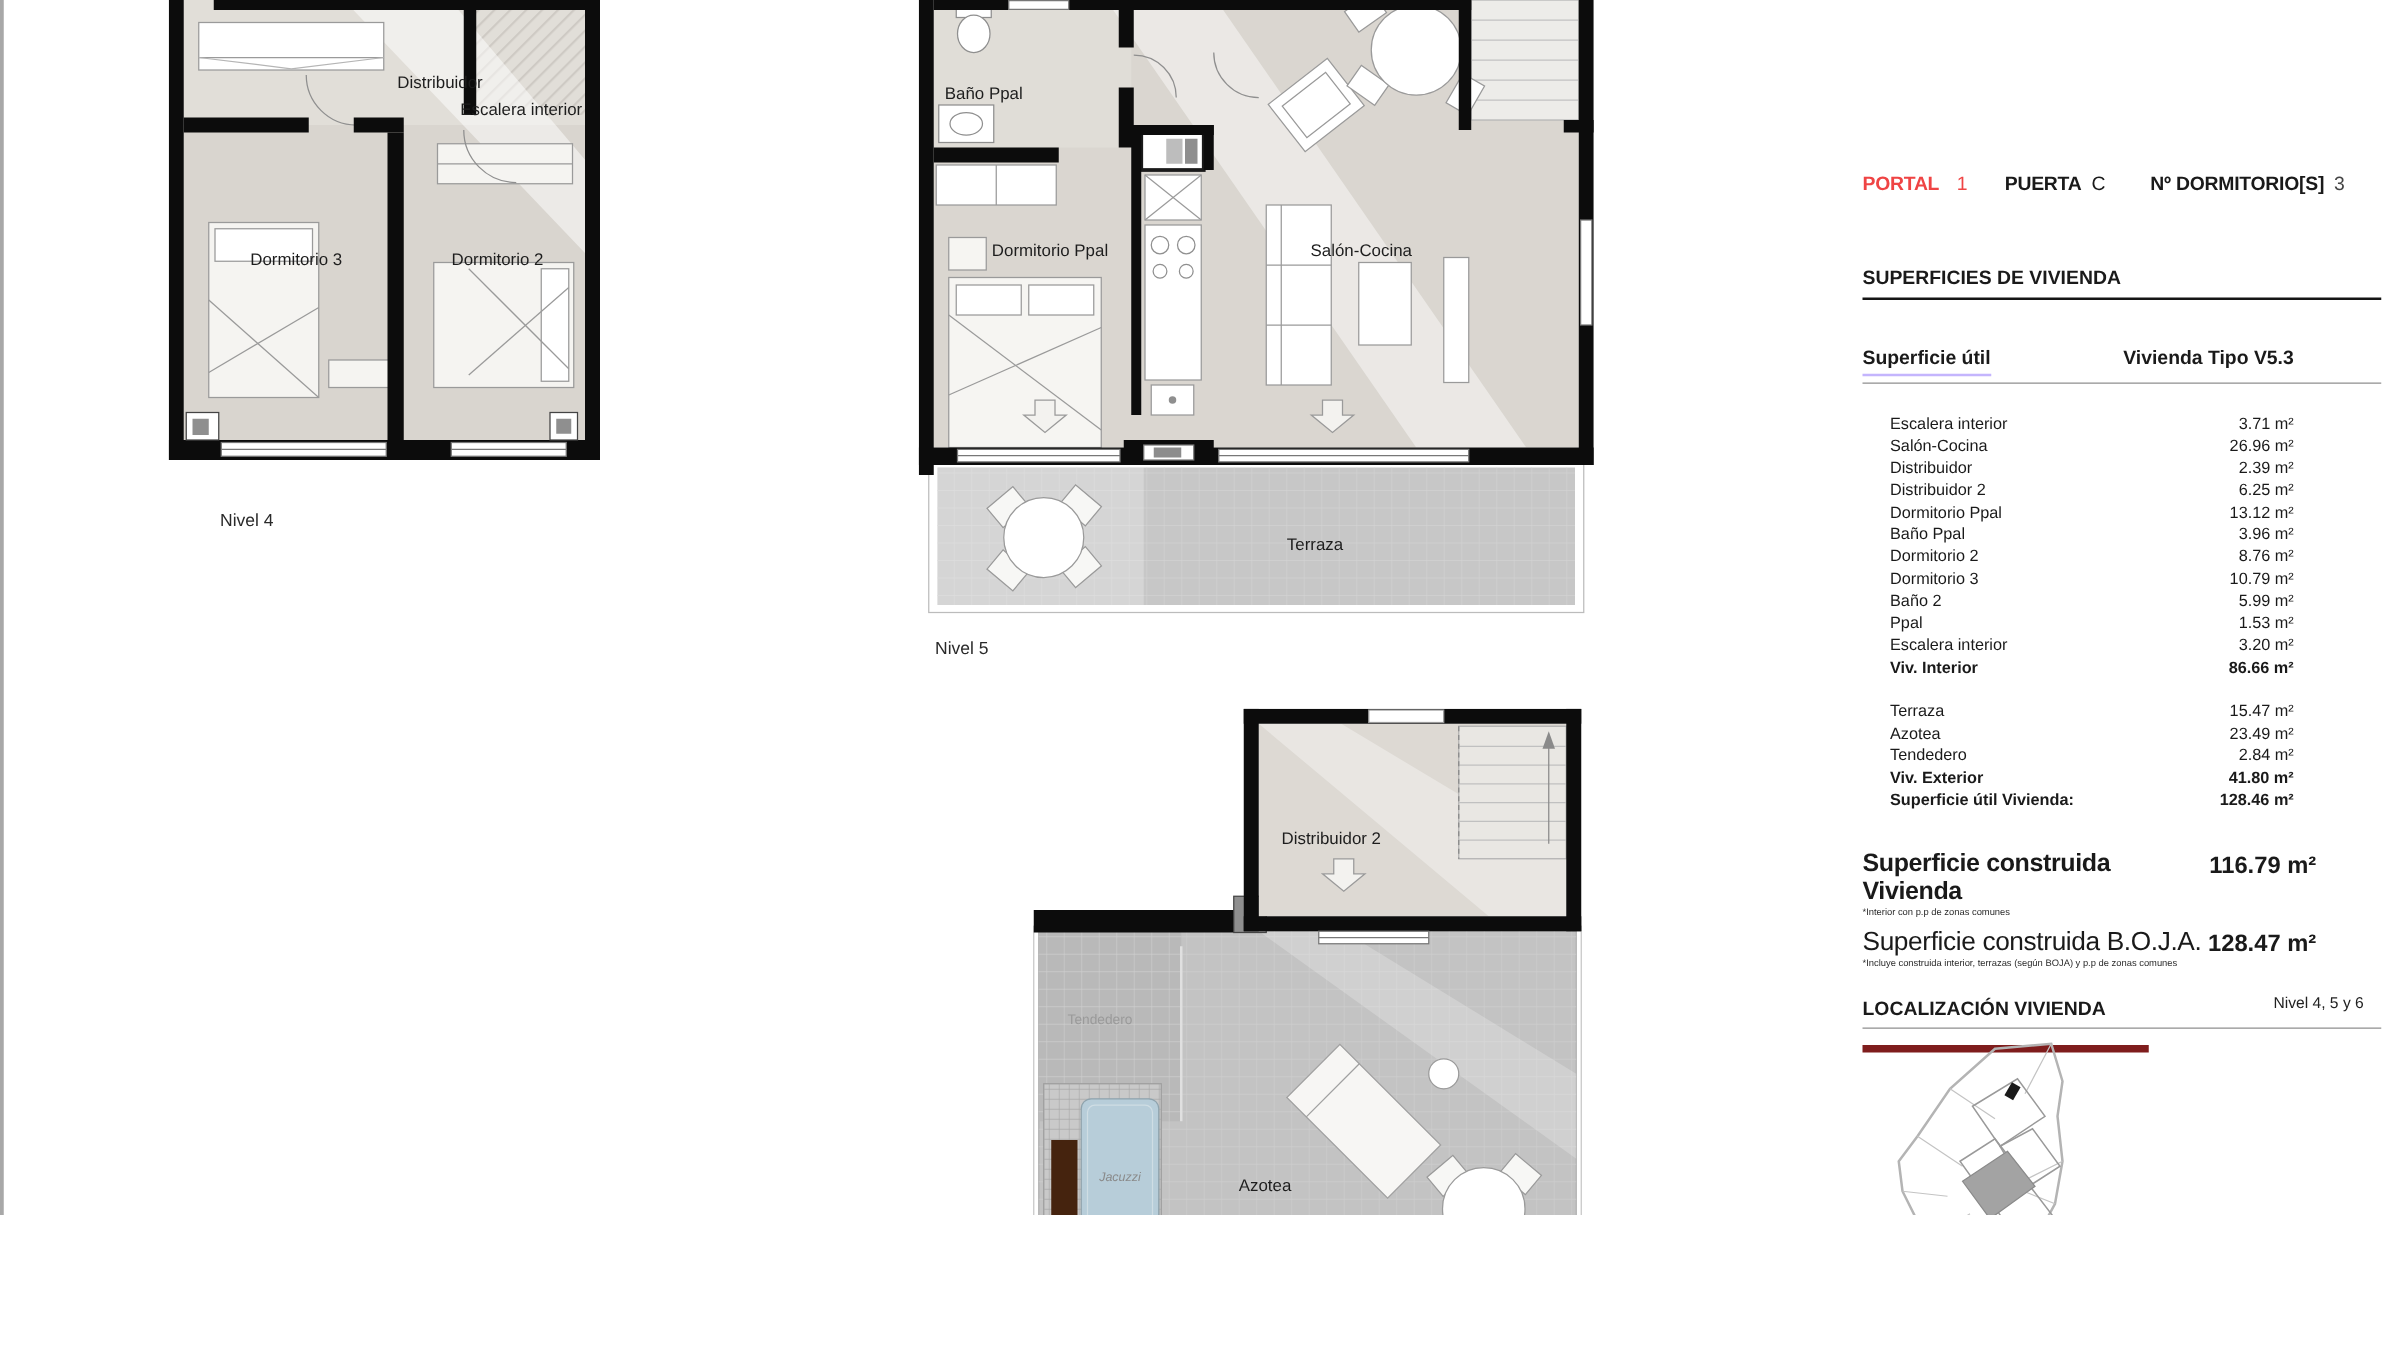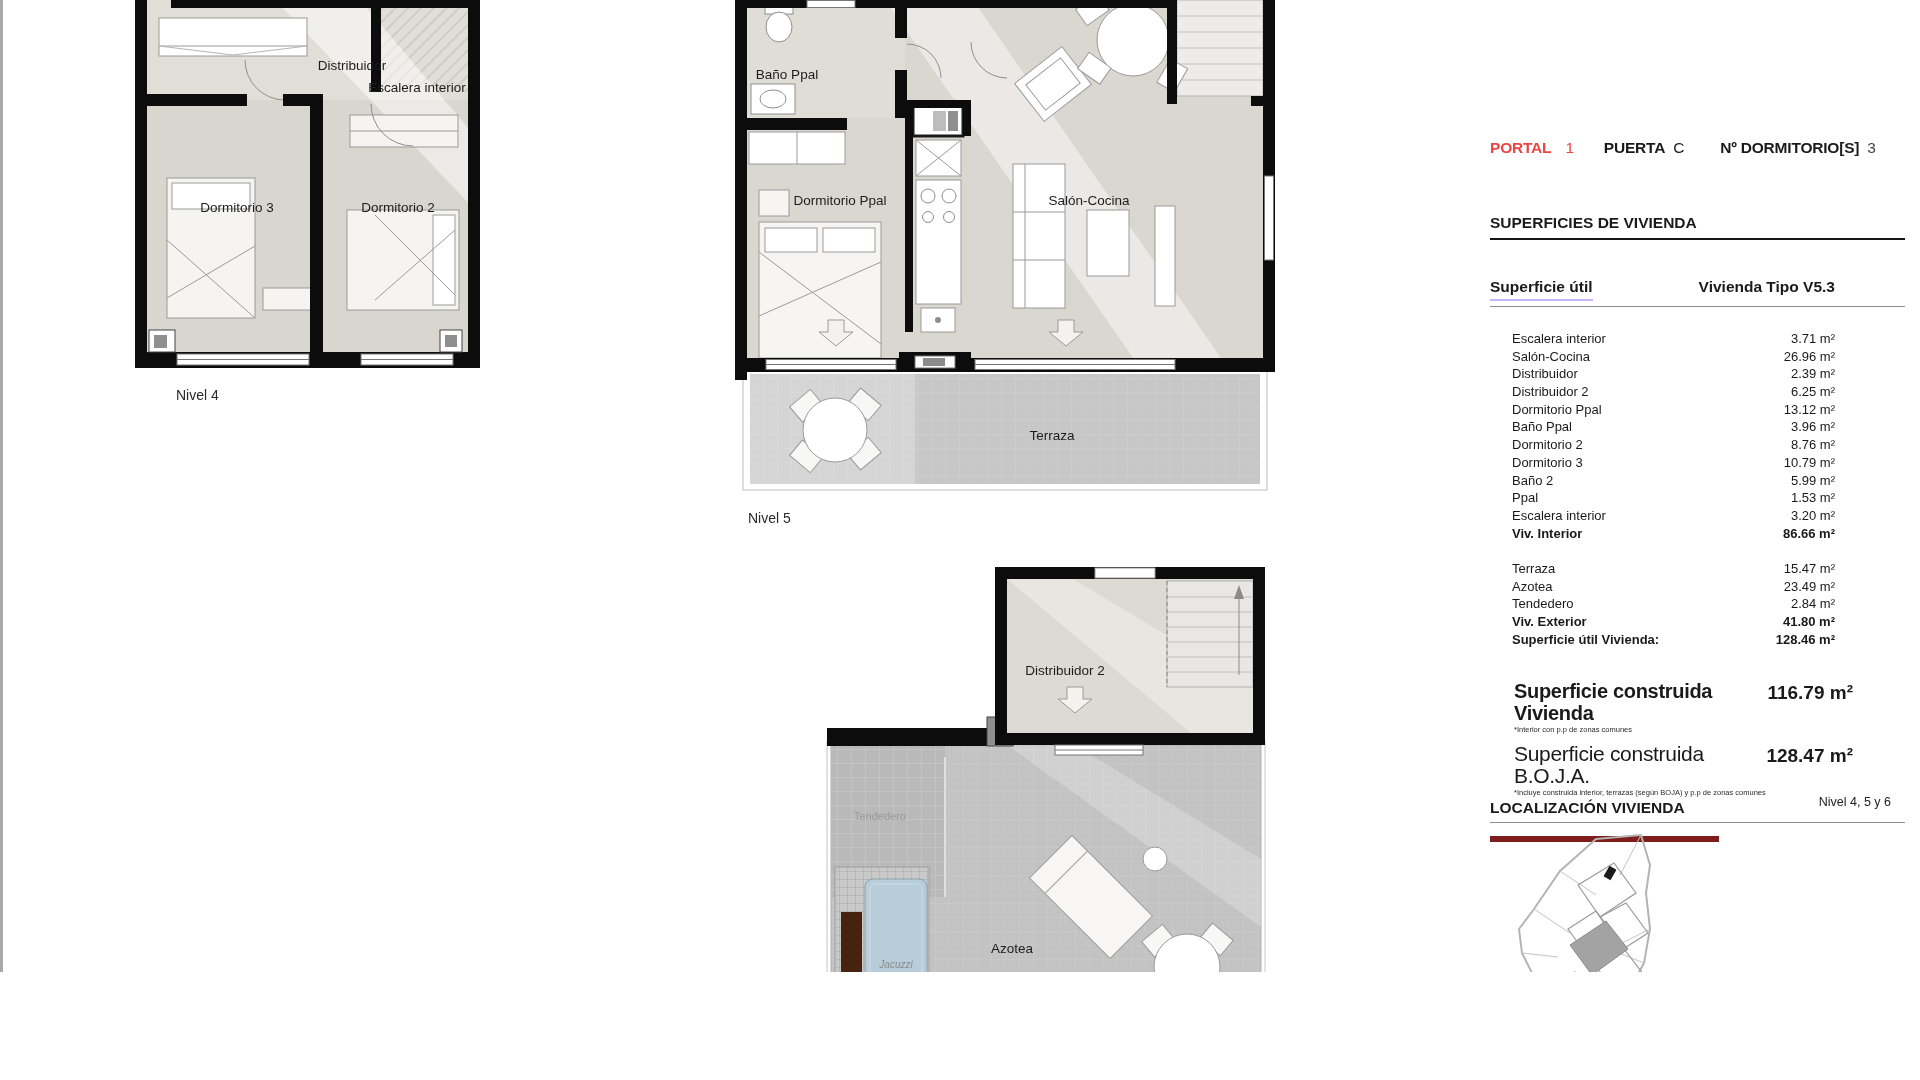--- a/index.html
+++ b/index.html
@@ -25,21 +25,21 @@
   #util-row{position:absolute;top:148px;left:0;width:100%;display:flex;justify-content:space-between;
             padding-right:70px;box-sizing:border-box;font-size:15.5px;font-weight:700;}
   #util-label{border-bottom:2px solid #c4b5fd;padding-bottom:3px;}
   #util-rule{position:absolute;top:176px;left:0;width:100%;height:1px;background:#8f8f8f;}
   .rows{position:absolute;left:0;width:100%;box-sizing:border-box;padding:0 70px 0 22px;}
   #interior-rows{top:200px;} #exterior-rows{top:430px;}
   .arow{display:flex;height:17.7px;line-height:17.7px;font-size:13px;}
   .arow .al{flex:1;} .arow .av{text-align:right;white-space:nowrap;}
   .arow.bold{font-weight:700;}
   #construida-rows{position:absolute;top:550px;left:0;width:100%;box-sizing:border-box;padding-right:52px;}
-  .crow{display:flex;justify-content:space-between;margin-bottom:9px;margin-left:24px;}
+  .crow{display:flex;justify-content:space-between;margin-bottom:9px;}
   .clabel{font-size:20px;line-height:22px;letter-spacing:-0.3px;}
   .clabel.bold{font-weight:700;}
   .crow.r1 .clabel{font-size:21px;}
   .cnote{font-size:7.5px;color:#2b2b2b;margin-top:1px;}
   .cval{font-size:19px;font-weight:700;padding-top:2px;white-space:nowrap;}
   #loc-title{position:absolute;top:669px;left:0;font-size:15.5px;font-weight:700;}
   #loc-title span{display:inline-block;padding-bottom:19px;padding-right:34px;border-bottom:6px solid #7f1d1d;}
   #loc-rule{position:absolute;top:692px;left:0;width:100%;height:1px;background:#8f8f8f;}
   #loc-nivel{position:absolute;top:665px;right:14px;font-size:12.5px;color:#222;}
   
@@ -103,21 +103,21 @@
       <rect x="14" y="330" width="26" height="22" fill="#ffffff" stroke="#444444"></rect>
       <rect x="19" y="335" width="13" height="13" fill="#8f8f8f"></rect>
       <rect x="305" y="330" width="22" height="22" fill="#ffffff" stroke="#444444"></rect>
       <rect x="310" y="335" width="12" height="12" fill="#8f8f8f"></rect>
     </g>
   </svg>
   <div class="plabel" style="left:352px;top:58px">Distribuidor</div>
   <div class="plabel" style="left:417px;top:80px">Escalera interior</div>
   <div class="plabel" style="left:237px;top:200px">Dormitorio 3</div>
   <div class="plabel" style="left:398px;top:200px">Dormitorio 2</div>
-  <div class="pcaption" style="left:176px;top:387px">Nivel 4</div>
+  <div class="pcaption" style="left:176px;top:408px">Nivel 4</div>
 
   <svg class="abs" style="left:735px;top:0px" width="540" height="492" viewBox="0 0 540 492">
     <defs>
       <pattern id="g5" width="14" height="14" patternUnits="userSpaceOnUse">
         <path d="M14,0 H0 V14" fill="none" stroke="#d2d2d2" stroke-width="1"></path>
       </pattern>
     </defs>
 
     <g>
       <rect x="8" y="368" width="524" height="122" fill="#ffffff" stroke="#bcbcbc"></rect>
@@ -297,21 +297,21 @@
         <rect x="430" y="0" width="12" height="178"></rect>
         <rect x="172" y="166" width="270" height="12"></rect>
       </g>
       <rect x="272" y="1" width="60" height="10" fill="#ffffff" stroke="#999999"></rect>
       <rect x="232" y="178" width="88" height="10" fill="#ffffff" stroke="#777777"></rect>
       <line x1="232" y1="183" x2="320" y2="183" stroke="#777777"></line>
     </g>
   </svg>
   <div class="plabel" style="left:1065px;top:663px">Distribuidor 2</div>
   <div class="plabel gray" style="left:880px;top:810px">Tendedero</div>
-  <div class="plabel jz" style="left:896px;top:959px">Jacuzzi</div>
+  <div class="plabel jz" style="left:896px;top:937px">Jacuzzi</div>
   <div class="plabel" style="left:1012px;top:941px">Azotea</div>
   <div class="pcaption" style="left:833px;top:1059px">Nivel 6</div>
 
   <div id="panel" class="abs">
     <div id="hdr-row">
       <span class="lbl gray">PORTAL</span>
         <span class="sp14"></span>
       <span class="gray">1</span>
         <span class="sp30"></span>
       <span class="lbl">PUERTA</span>

